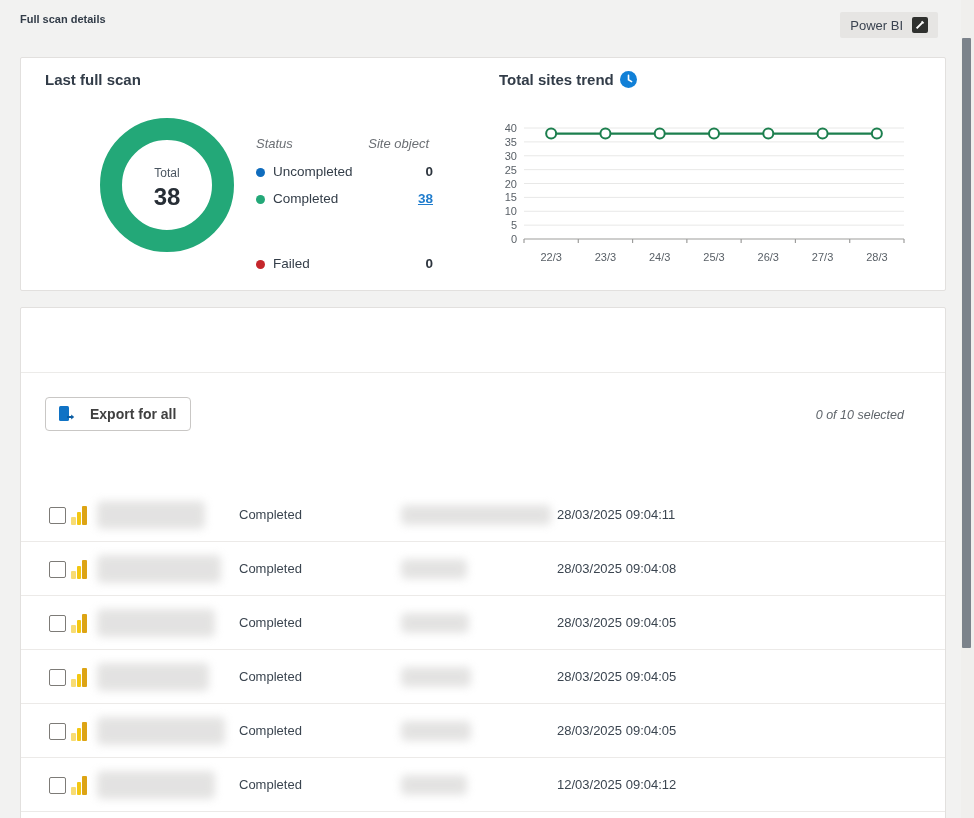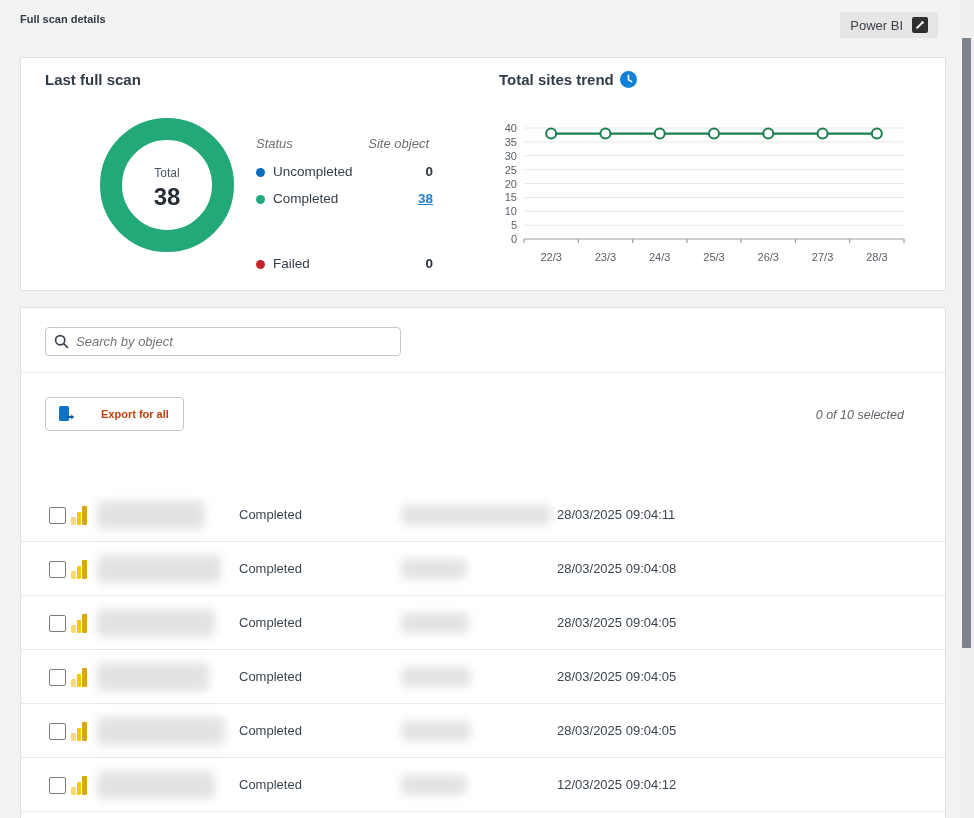--- a/index.html
+++ b/index.html
@@ -41,21 +41,21 @@
   #trend-svg { position:absolute; left:468px; top:55px; }
   .tick-label { font-size:11px; fill:#585f66; font-family:"Liberation Sans", sans-serif; }
 
   
   .search-box { position:absolute; left:24px; top:19px; width:356px; height:29px; border:1px solid #c9c7c5; border-radius:4px; background:#fff; display:flex; align-items:center; padding:0 8px; gap:7px; }
   .search-box input { border:none; outline:none; flex:1; font-size:13px; font-family:"Liberation Sans", sans-serif; color:#3b4550; background:transparent; }
   .search-box input::placeholder { font-style:italic; color:#70757a; }
 
   .hdivider { position:absolute; left:0; top:64px; width:100%; height:1px; background:#ecebe9; }
 
-  .export-btn { position:absolute; left:24px; top:89px; height:34px; padding:0 14px 0 12px; background:#fff; border:1px solid #c9c7c5; border-radius:4px; display:flex; align-items:center; gap:26px; font-size:11px; font-weight:bold; color:#c2410c; font-family:"Liberation Sans", sans-serif; cursor:pointer; }
+  .export-btn { position:absolute; left:24px; top:89px; height:34px; padding:0 14px 0 12px; background:#fff; border:1px solid #c9c7c5; border-radius:4px; display:flex; align-items:center; gap:15px; font-size:14px; font-weight:bold; color:#404040; font-family:"Liberation Sans", sans-serif; cursor:pointer; }
   .selection-status { position:absolute; right:41px; top:100px; font-size:12.5px; font-style:italic; color:#5f656b; }
 
   
   .thead { position:absolute; left:0; top:145px; width:100%; height:35px; background:#eae8e6; }
   .thead .col { position:absolute; top:9px; font-size:12.5px; font-weight:bold; color:#333d48; }
   #rows { position:absolute; left:0; top:180px; width:100%; }
   .trow { position:relative; width:100%; height:54px; border-bottom:1px solid #eceae8; background:#fff; }
   .cb { position:absolute; width:17px; height:17px; background:#fff; border:1px solid #7d7b77; border-radius:2px; cursor:pointer; }
   .thead .cb { left:28px; top:9px; }
   .trow .cb { left:28px; top:19px; }
@@ -171,27 +171,20 @@
       <circle cx="279.2857142857143" cy="20.55000000000001" r="5" fill="#fff" stroke="#1c7f4e" stroke-width="2"></circle>
       <text x="279.2857142857143" y="148" text-anchor="middle" class="tick-label">26/3</text>
       <circle cx="333.57142857142856" cy="20.55000000000001" r="5" fill="#fff" stroke="#1c7f4e" stroke-width="2"></circle>
       <text x="333.57142857142856" y="148" text-anchor="middle" class="tick-label">27/3</text>
       <circle cx="387.85714285714283" cy="20.55000000000001" r="5" fill="#fff" stroke="#1c7f4e" stroke-width="2"></circle>
       <text x="387.85714285714283" y="148" text-anchor="middle" class="tick-label">28/3</text>
     </svg>
 </div>
 
 <div class="card" id="card-table">
-  <div class="search-box">
-    <svg width="15" height="15">
-      <circle cx="6.2" cy="6.2" r="4.6" fill="none" stroke="#3b4550" stroke-width="1.7"></circle>
-      <path d="M9.7 9.7 L13.4 13.4" stroke="#3b4550" stroke-width="1.7" stroke-linecap="round"></path>
-    </svg>
-    <input type="text" placeholder="Search by object" style="">
-  </div>
 
   <div class="hdivider"></div>
 
   <button class="export-btn">
     <svg width="17" height="18">
       <rect x="1" y="1" width="10" height="15" rx="1.5" fill="#1073c5"></rect>
       <path d="M9 12 h5.5" stroke="#0c5ea3" stroke-width="2"></path>
       <path d="M13.2 9.4 l3 2.6 l-3 2.6 z" fill="#0c5ea3"></path>
     </svg>
     <span>Export for all</span>

